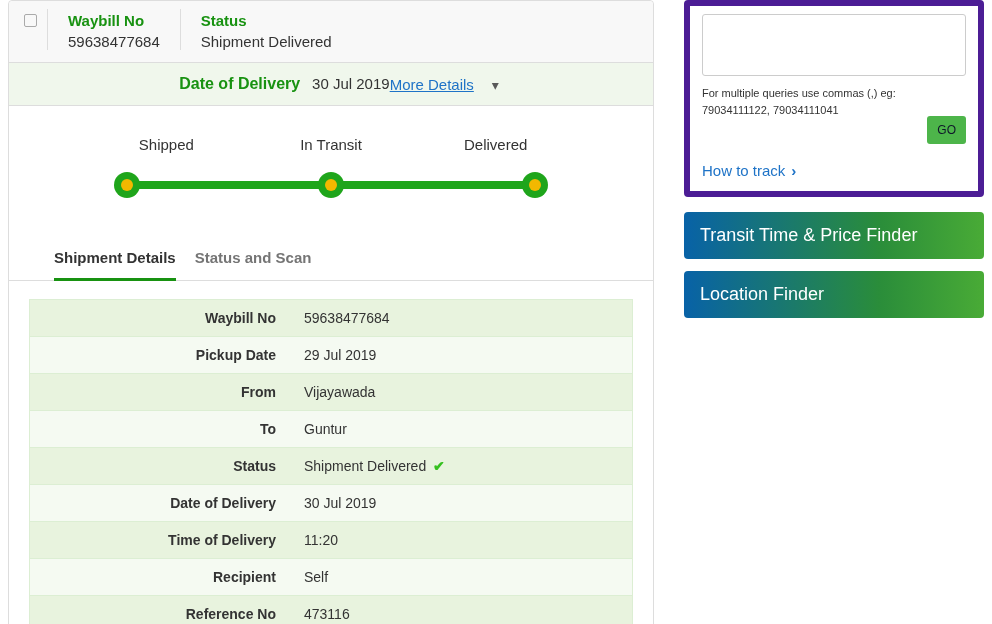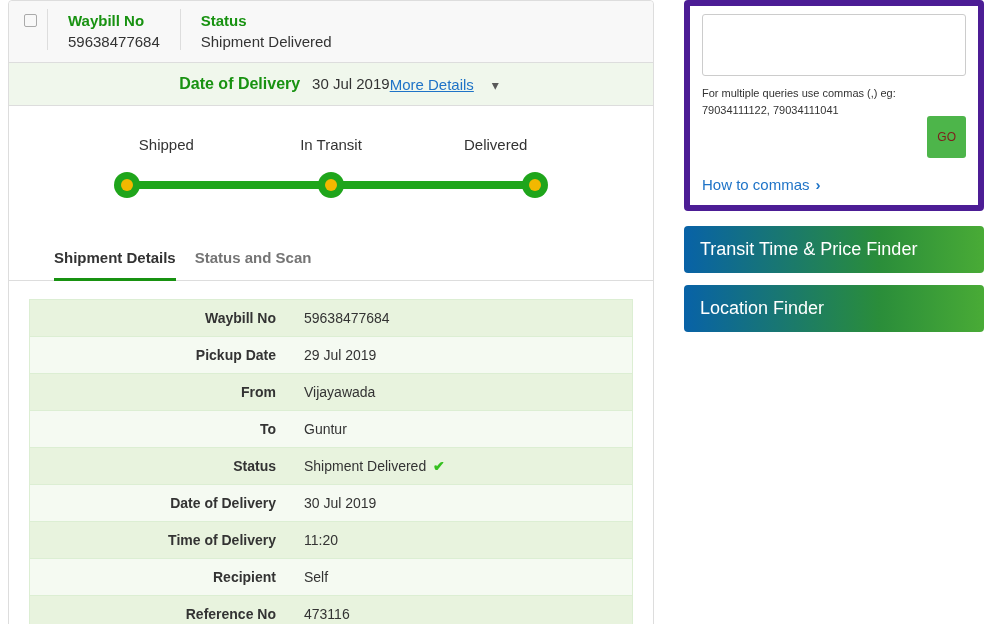--- a/index.html
+++ b/index.html
@@ -52,21 +52,21 @@
 .dcell-value { flex: 1; padding: 10px 14px; font-size: 14px; color: #333; }
 .drow:nth-child(odd) { background: #e8f3de; }
 .drow:nth-child(even) { background: #f5faf2; }
 .check-icon { color: #35c01f; font-weight: bold; margin-left: 3px; }
 
 
 .search-box { border: 6px solid #4c1d95; border-radius: 4px; padding: 8px 12px 12px; }
 .search-input { width: 100%; height: 62px; border: 1px solid #ccc; border-radius: 3px; padding: 6px; font-size: 13px; resize: none; font-family: inherit; }
 .search-hint { font-size: 11px; color: #333; margin-top: 6px; line-height: 1.5; }
 .go-row { display: flex; justify-content: flex-end; margin-top: -2px; }
-.go-btn { background: #4db54a; color: #7f1d1d; border: none; border-radius: 3px; padding: 14px 10px; font-size: 12px; cursor: pointer; }
+.go-btn { background: #4db54a; color: #0f172a; border: none; border-radius: 3px; padding: 7px 10px; font-size: 12px; cursor: pointer; }
 .howto { display: flex; align-items: center; gap: 6px; margin-top: 18px; color: #1e73c7; font-size: 15px; cursor: pointer; }
 .howto-chevron { color: #1e73c7; font-weight: bold; }
 
 .cta { margin-top: 15px; background: linear-gradient(90deg, #0862a7 0%, #2a8d3a 65%, #49ab36 100%); color: #fff; padding: 13px 16px; border-radius: 4px; font-size: 18px; cursor: pointer; }
 .cta + .cta { margin-top: 12px; }
 </style>
 </head>
 <body>
 
 <div class="page">
@@ -166,21 +166,21 @@
   </div>
 
   <div class="right">
     <div class="search-box">
       <textarea class="search-input" style=""></textarea>
       <div class="search-hint">For multiple queries use commas (,) eg: 79034111122, 79034111041</div>
       <div class="go-row">
         <button class="go-btn">GO</button>
       </div>
       <div class="howto">
-        <span>How to commas</span>
+        <span>How to track</span>
         <span class="howto-chevron">›</span>
       </div>
     </div>
 
     <div class="cta">Transit Time &amp; Price Finder</div>
     <div class="cta">Location Finder</div>
   </div>
 </div>
 
 </body></html>

